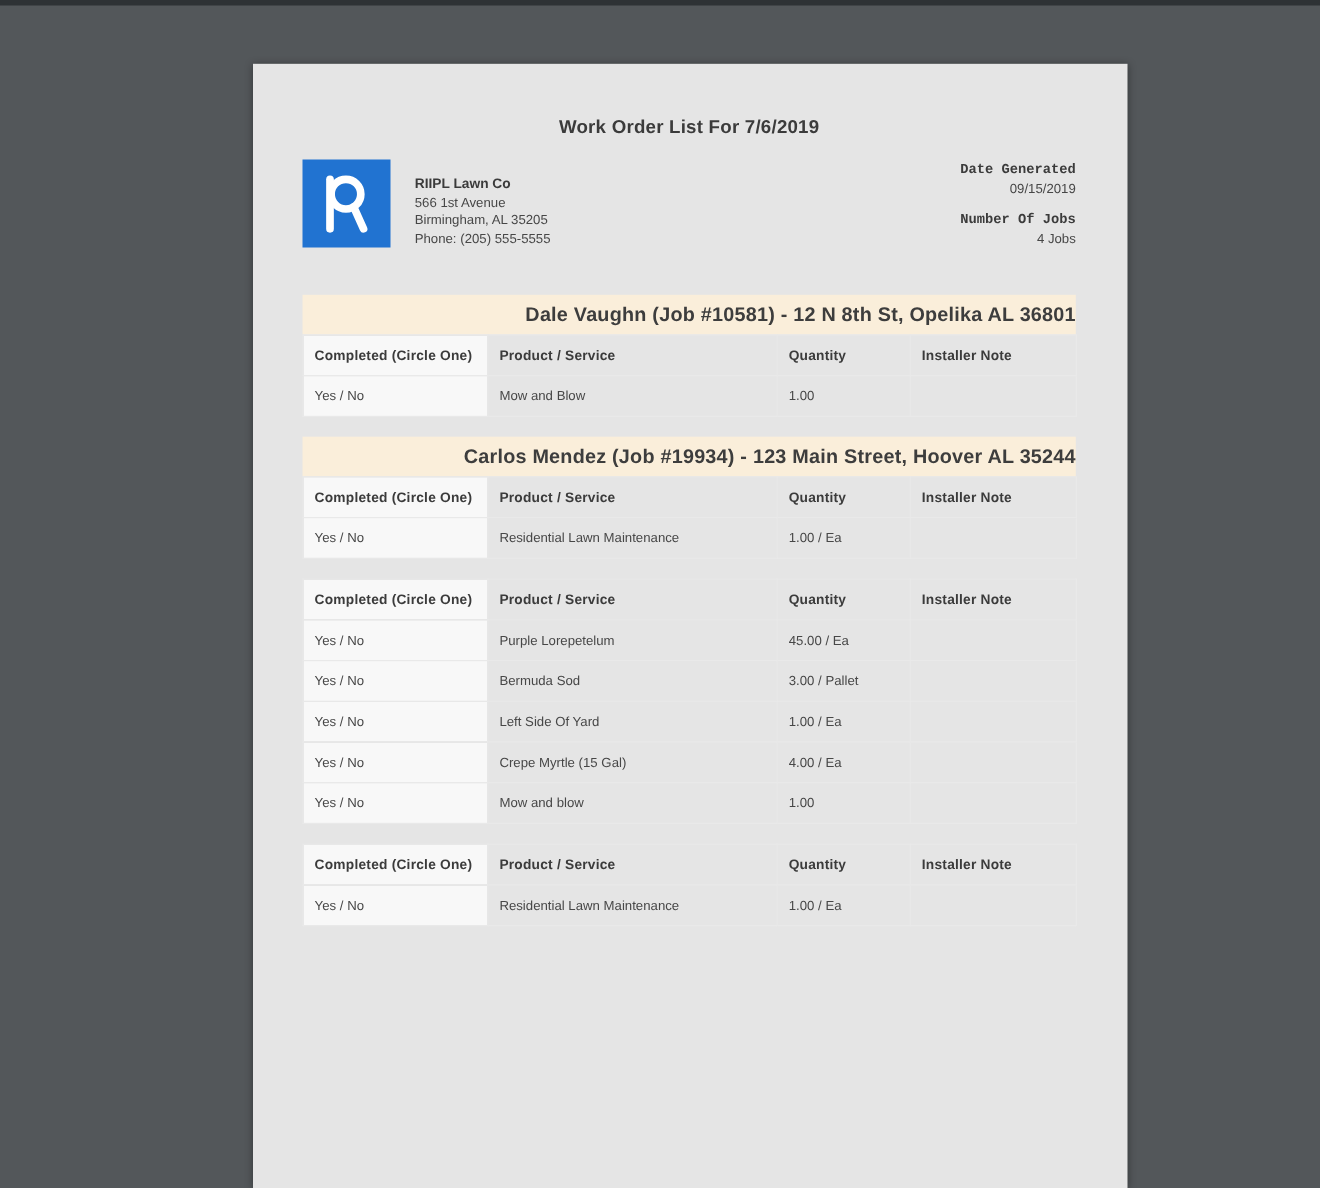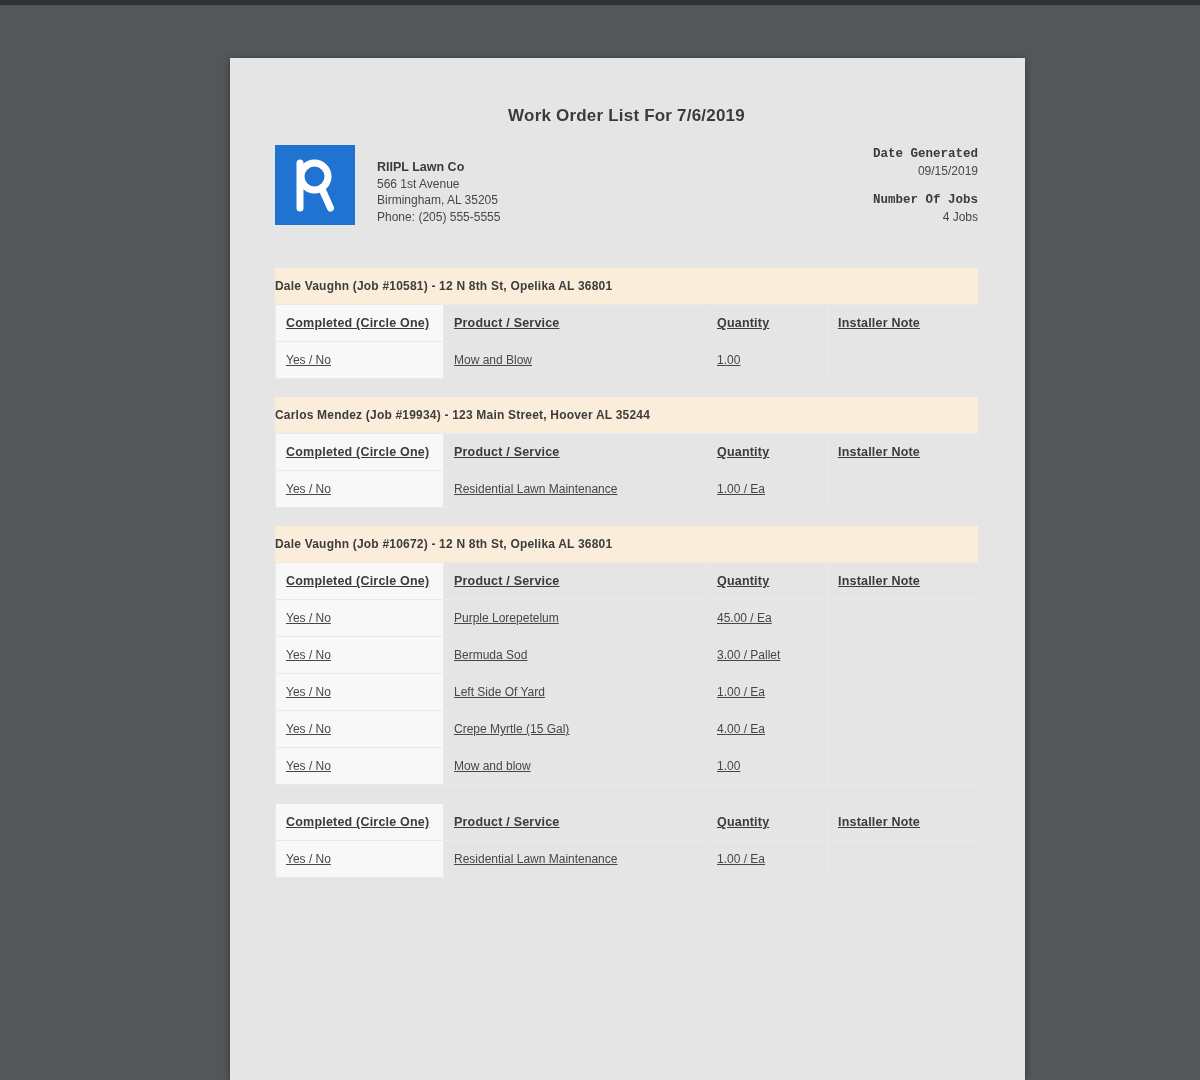--- a/index.html
+++ b/index.html
@@ -60,41 +60,40 @@
     line-height: 16.5px;
     color: #474747;
   }
   .meta .label { font-weight: bold; font-size: 12.5px; color: #3b3b3b; font-family: Liberation Mono, monospace; }
   .meta-gap { height: 13px; }
   .jobs { margin-top: 43px; }
   .job { margin-bottom: 18px; }
   .job-band {
     background: #faeeda;
     height: 36px; line-height: 36px;
-    text-align: left;
-    font-size: 12px; font-weight: bold;
+    text-align: right;
+    font-size: 18px; font-weight: bold;
     letter-spacing: .2px;
     color: #3d3d3d;
   }
   table.job-table {
     width: 100%;
     border-collapse: collapse;
     table-layout: fixed;
   }
   .job-table th, .job-table td {
     border: 1px solid #e9e9e9;
     height: 36px;
     padding: 0 10px;
     text-align: left;
     vertical-align: middle;
     font-size: 12px;
     color: #474747;
     overflow: hidden;
     white-space: nowrap;
-    text-decoration: underline;
   }
   .job-table th {
     font-weight: bold;
     font-size: 12.5px;
     letter-spacing: .2px;
     color: #3b3b3b;
   }
   .job-table th:first-child, .job-table td:first-child { background: #f8f8f8; }
   .job-table tr.desc-row td { background: #ffffff; }
   .desc-label { font-weight: bold; color: #3b3b3b; }
@@ -194,21 +193,20 @@
                 <td>Yes / No</td>
                 <td>Residential Lawn Maintenance</td>
                 <td>1.00 / Ea</td>
                 <td></td>
               </tr>
             </tbody>
     </table>
   </section>
 
   <section class="job">
-    <div class="job-band">Dale Vaughn (Job #10672) - 12 N 8th St, Opelika AL 36801</div>
     <table class="job-table">
       <colgroup>
         <col class="col-completed">
               <col class="col-product">
               <col class="col-quantity">
               <col class="col-note">
       </colgroup>
       <thead>
         <tr>
           <th>Completed (Circle One)</th>

